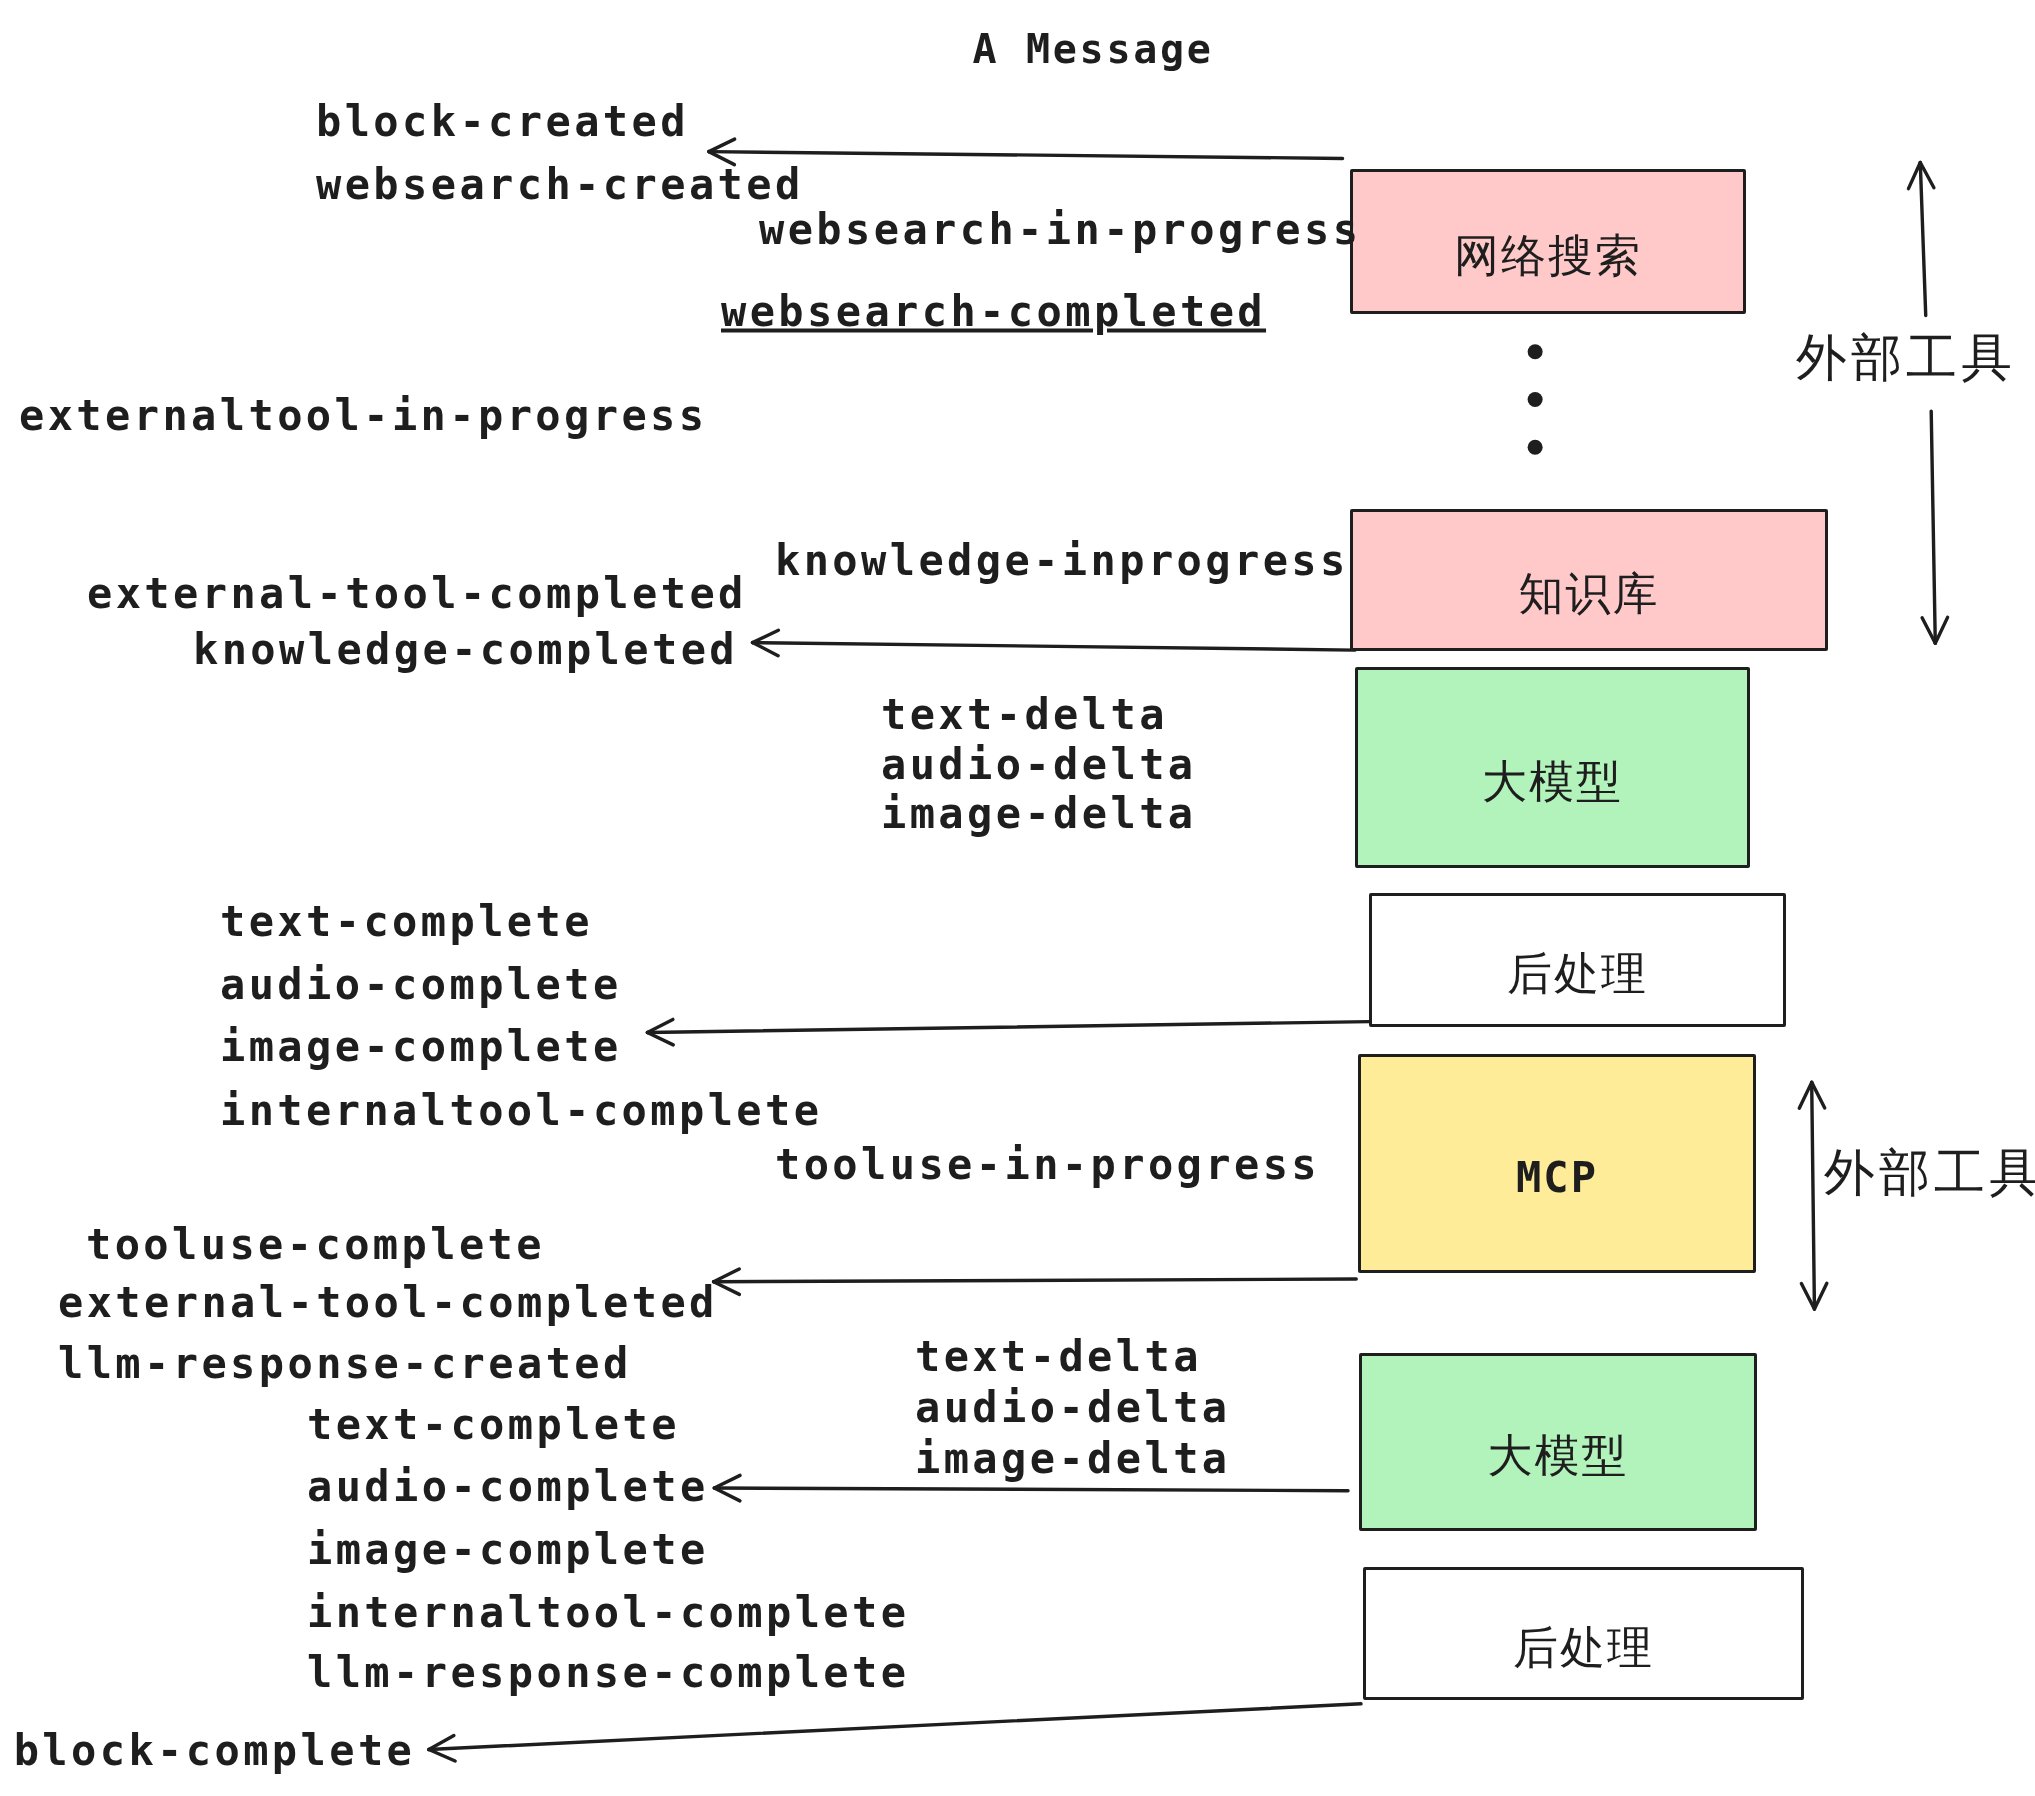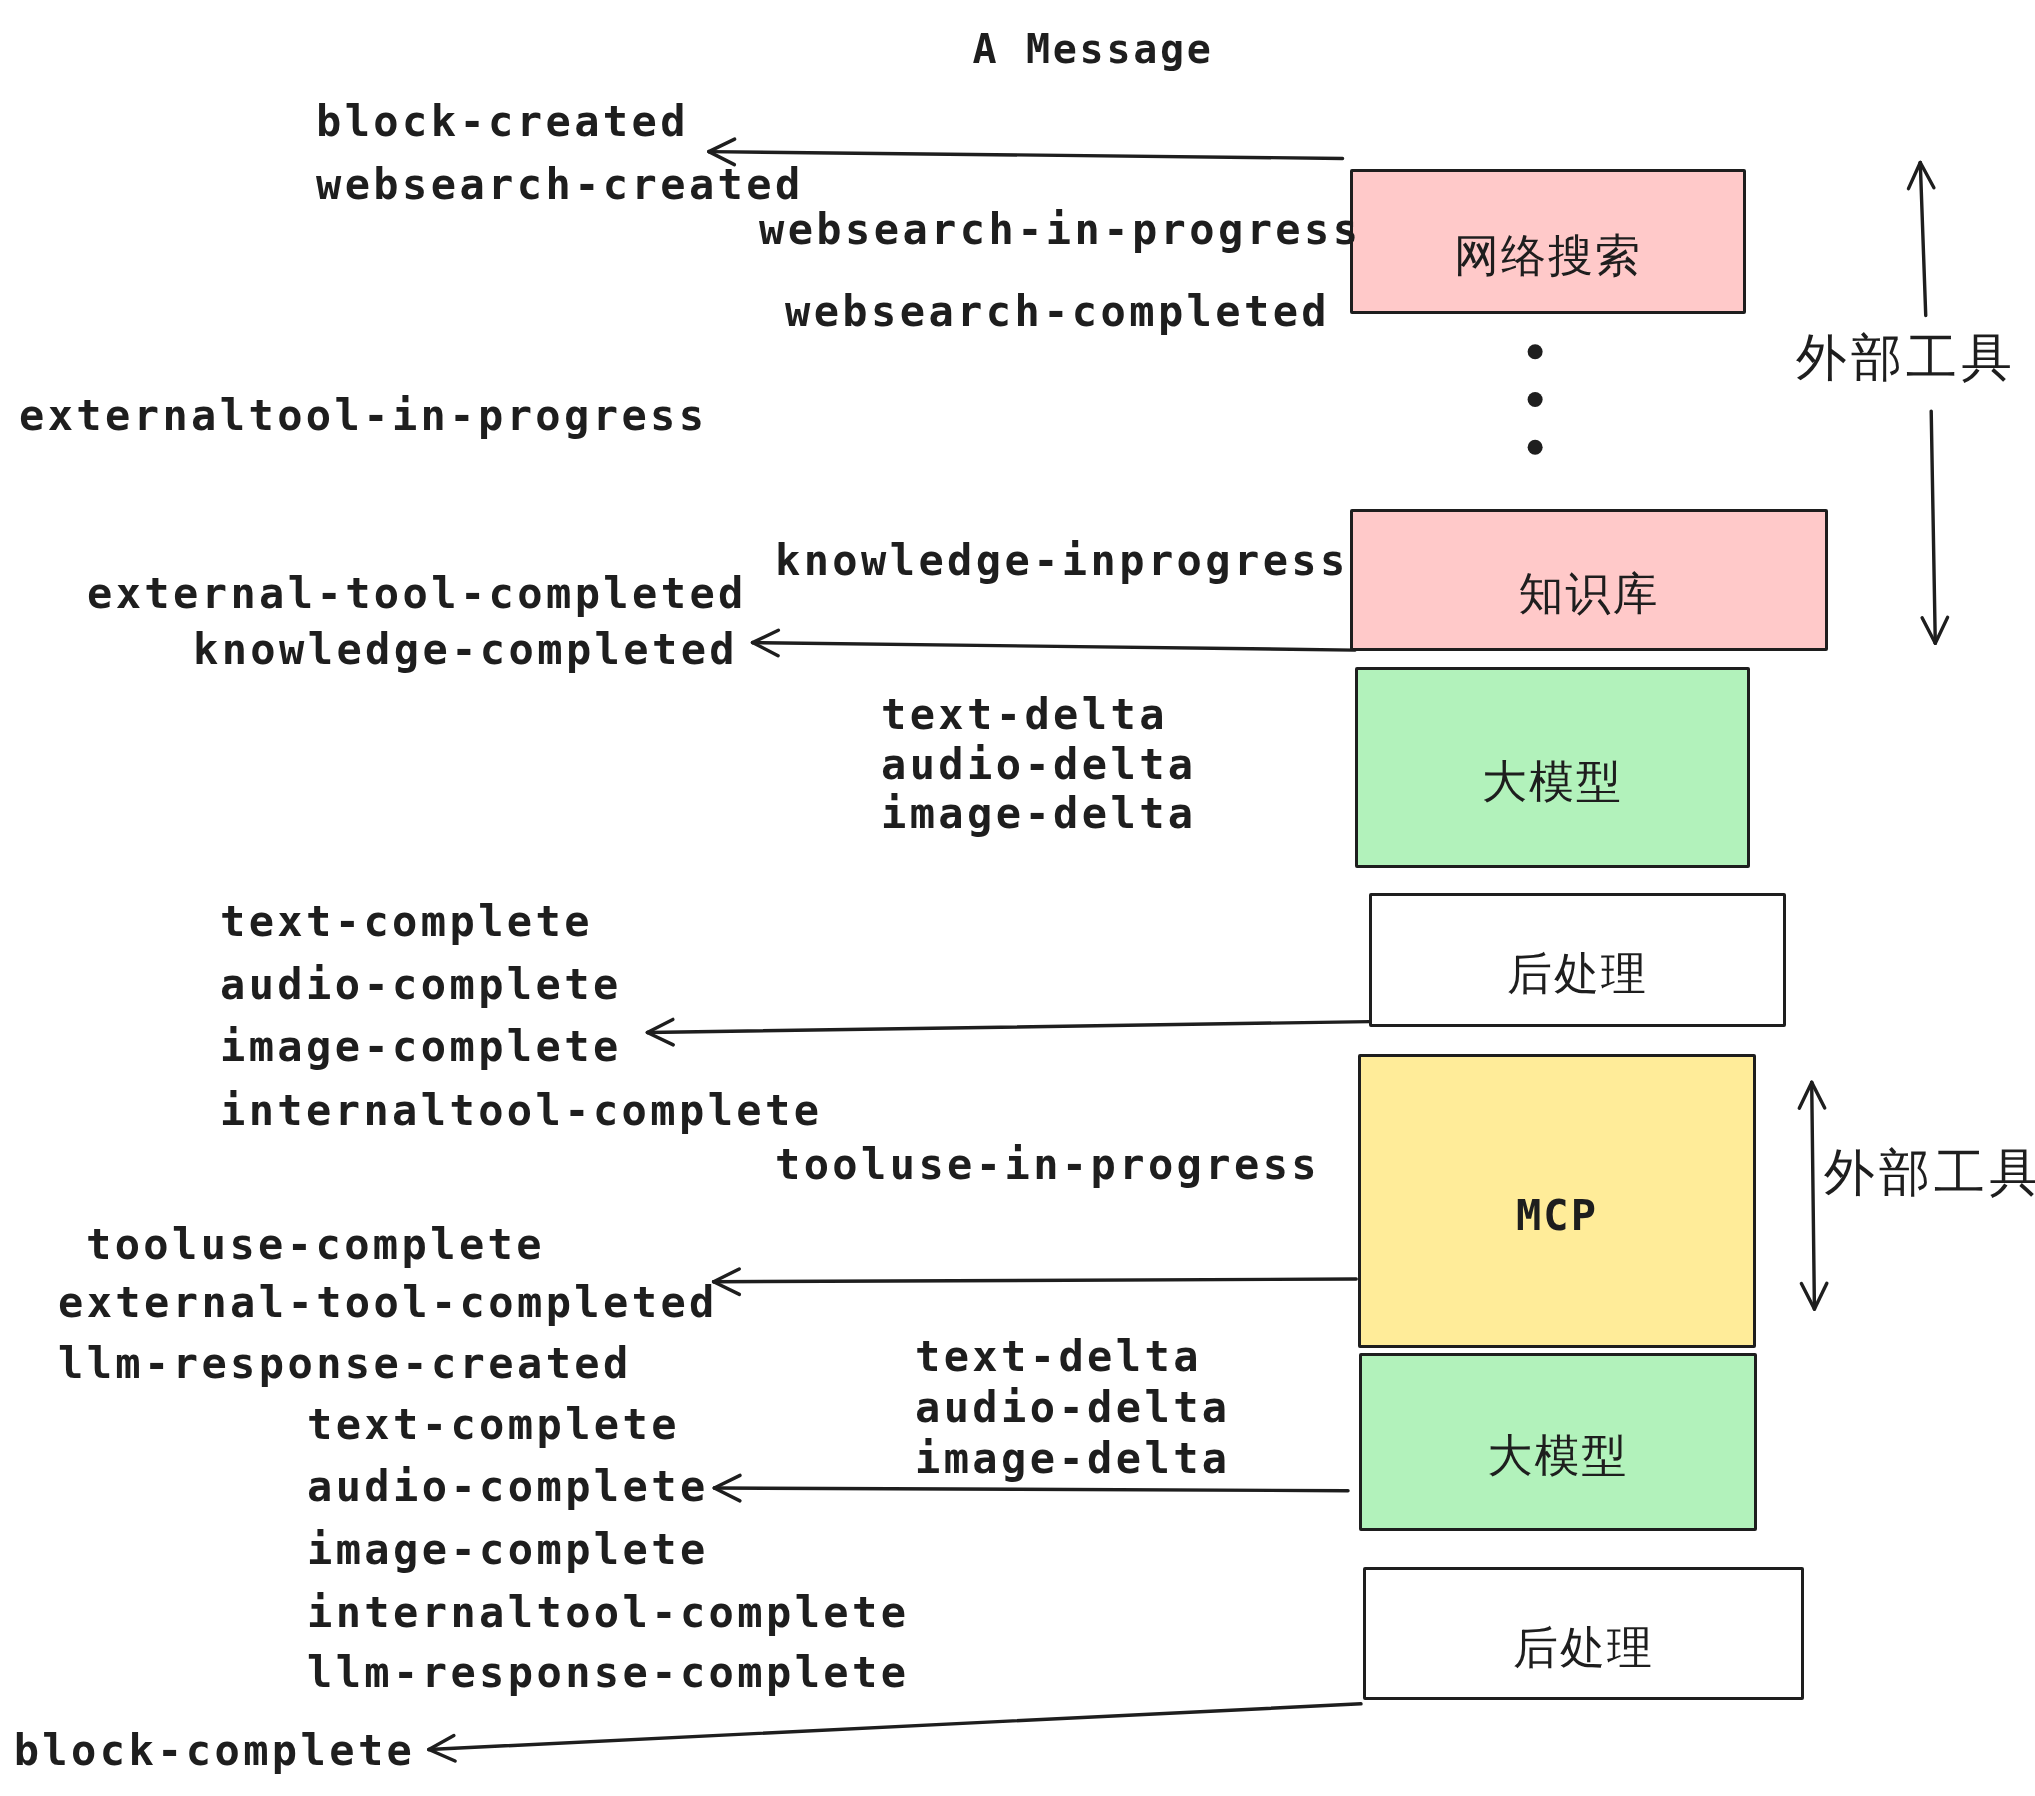--- a/index.html
+++ b/index.html
@@ -91,35 +91,35 @@
       </div>
       <div class="box" style="left: 1350px; top: 509px; width: 478px; height: 142px; background: rgb(255, 201, 201);">
         <span class="box-label">知识库</span>
       </div>
       <div class="box" style="left: 1355px; top: 667px; width: 395px; height: 201px; background: rgb(178, 242, 187);">
         <span class="box-label">大模型</span>
       </div>
       <div class="box" style="left: 1369px; top: 893px; width: 417px; height: 134px; background: rgb(255, 255, 255);">
         <span class="box-label">后处理</span>
       </div>
-      <div class="box" style="left: 1358px; top: 1054px; width: 398px; height: 294px; background: rgb(255, 236, 153);">
+      <div class="box" style="left: 1358px; top: 1054px; width: 398px; height: 219px; background: rgb(255, 236, 153);">
         <span class="box-label latin">MCP</span>
       </div>
       <div class="box" style="left: 1359px; top: 1353px; width: 398px; height: 178px; background: rgb(178, 242, 187);">
         <span class="box-label">大模型</span>
       </div>
       <div class="box" style="left: 1363px; top: 1567px; width: 441px; height: 133px; background: rgb(255, 255, 255);">
         <span class="box-label">后处理</span>
       </div>
     </div>
   <div id="events">
       <div class="event" style="left: 316px; top: 121px;">block-created</div>
       <div class="event" style="left: 316px; top: 184px;">websearch-created</div>
       <div class="event" style="left: 759px; top: 229px;">websearch-in-progress</div>
-      <div class="event" style="left: 785px; top: 311px;">websearch-completed</div>
+      <div class="event" style="left: 721px; top: 311px; text-decoration: underline;">websearch-completed</div>
       <div class="event" style="left: 19px; top: 415px;">externaltool-in-progress</div>
       <div class="event" style="left: 775px; top: 560px;">knowledge-inprogress</div>
       <div class="event" style="left: 87px; top: 593px;">external-tool-completed</div>
       <div class="event" style="left: 193px; top: 649px;">knowledge-completed</div>
       <div class="event" style="left: 881px; top: 714px;">text-delta</div>
       <div class="event" style="left: 881px; top: 764px;">audio-delta</div>
       <div class="event" style="left: 881px; top: 813px;">image-delta</div>
       <div class="event" style="left: 220px; top: 921px;">text-complete</div>
       <div class="event" style="left: 220px; top: 984px;">audio-complete</div>
       <div class="event" style="left: 220px; top: 1046px;">image-complete</div>

